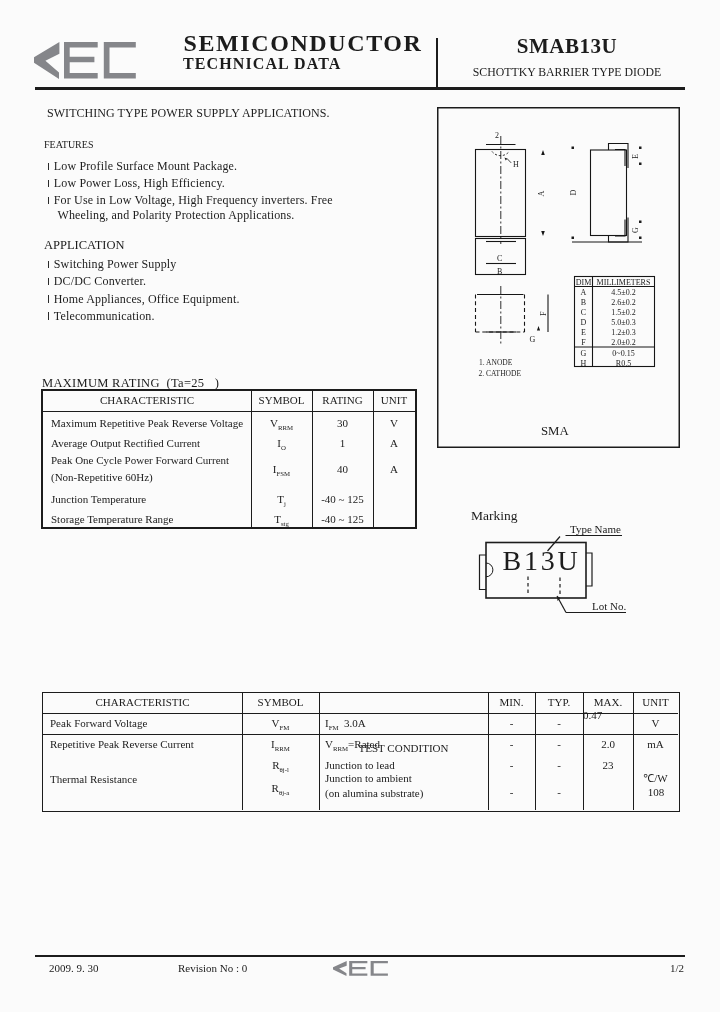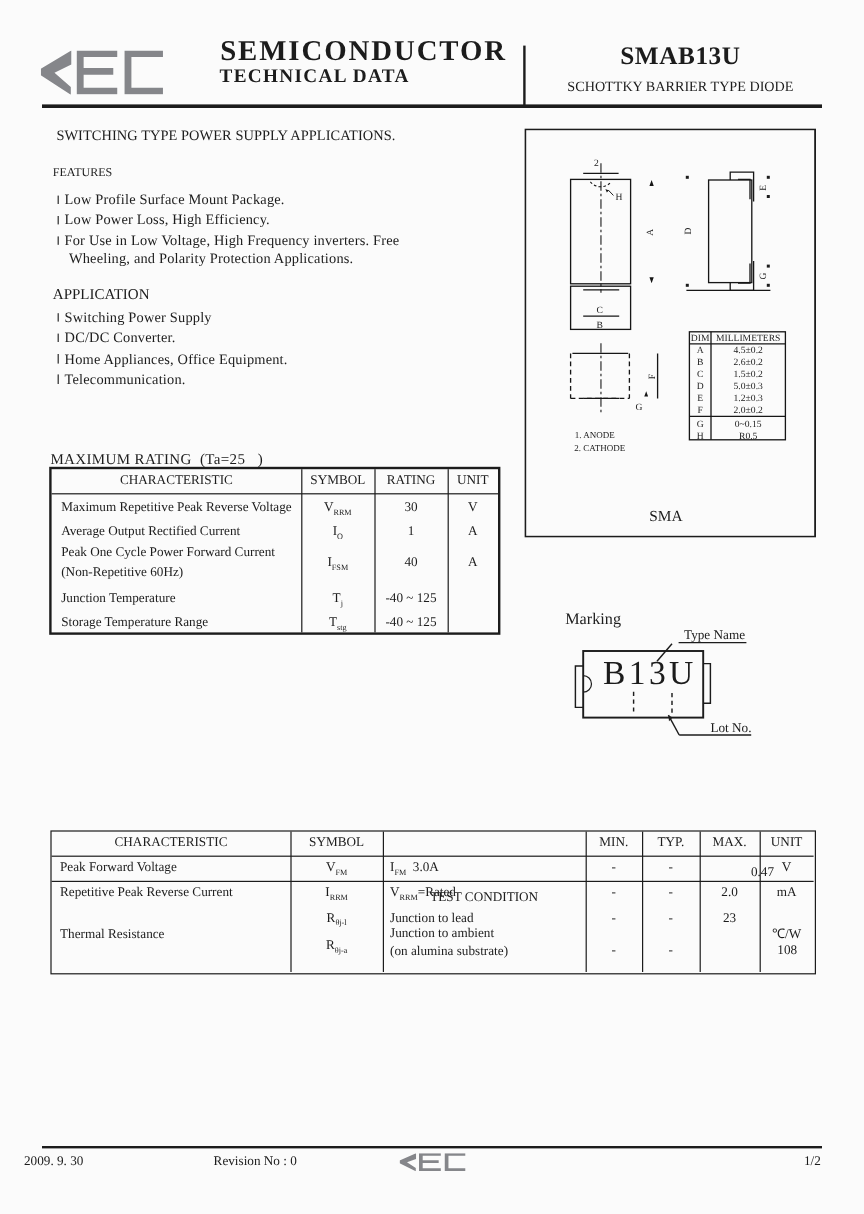--- a/index.html
+++ b/index.html
@@ -255,21 +255,21 @@
     <div class="abs" style="left:445px;top:3px;width:47px;text-align:center;">MIN.</div>
     <div class="abs" style="left:492px;top:3px;width:48px;text-align:center;">TYP.</div>
     <div class="abs" style="left:540px;top:3px;width:50px;text-align:center;">MAX.</div>
     <div class="abs" style="left:590px;top:3px;width:45px;text-align:center;">UNIT</div>
 
     <div class="abs" style="left:7px;top:24px;">Peak Forward Voltage</div>
     <div class="abs" style="left:199px;top:24px;width:77px;text-align:center;">V<sub>FM</sub></div>
     <div class="abs" style="left:282px;top:24px;">I<sub>FM</sub>&nbsp; 3.0A</div>
     <div class="abs" style="left:445px;top:24px;width:47px;text-align:center;">-</div>
     <div class="abs" style="left:492px;top:24px;width:48px;text-align:center;">-</div>
-    <div class="abs" style="left:540px;top:28px;width:50px;text-align:right;margin-left:12px;">0.47</div>
+    <div class="abs" style="left:540px;top:16px;width:50px;text-align:left;">0.47</div>
     <div class="abs" style="left:590px;top:24px;width:45px;text-align:center;">V</div>
 
     <div class="abs" style="left:7px;top:45px;">Repetitive Peak Reverse Current</div>
     <div class="abs" style="left:199px;top:45px;width:77px;text-align:center;">I<sub>RRM</sub></div>
     <div class="abs" style="left:282px;top:45px;">V<sub>RRM</sub>=Rated</div>
     <div class="abs" style="left:445px;top:45px;width:47px;text-align:center;">-</div>
     <div class="abs" style="left:492px;top:45px;width:48px;text-align:center;">-</div>
     <div class="abs" style="left:540px;top:45px;width:50px;text-align:center;">2.0</div>
     <div class="abs" style="left:590px;top:45px;width:45px;text-align:center;">mA</div>
 
@@ -284,21 +284,21 @@
     <div class="abs" style="left:282px;top:79px;">Junction to ambient</div>
     <div class="abs" style="left:282px;top:94px;">(on alumina substrate)</div>
     <div class="abs" style="left:445px;top:93px;width:47px;text-align:center;">-</div>
     <div class="abs" style="left:492px;top:93px;width:48px;text-align:center;">-</div>
     <div class="abs" style="left:540px;top:93px;width:50px;text-align:center;margin-left:48px;">108</div>
     <div class="abs" style="left:590px;top:77px;width:45px;text-align:center;">℃/W</div>
   </div>
 
   <div class="ln" style="left:35px;top:955px;width:650px;height:2px;"></div>
 
-  <div class="abs" style="left:20px;top:962px;font-size:11px;">2009. 9. 30</div>
+  <div class="abs" style="left:49px;top:962px;font-size:11px;">2009. 9. 30</div>
 
   <div class="abs" style="left:178px;top:962px;font-size:11px;">Revision No : 0</div>
 
   <svg class="abs" style="left:333px;top:961px;" width="55" height="15" viewBox="0 0 102 37" preserveAspectRatio="none">
     <g fill="#85868a">
       <polygon points="25.4,0 0,15.2 0,20.7 25,37 25,30.5 11.4,18.7 25.4,11.7"></polygon>
       <path d="M30,0 h33.7 v5.4 h-28 v9.3 h24.7 v5.6 h-24.7 v10.8 h28 v5.5 h-33.7 z"></path>
       <path d="M69.8,0 h32 v5.4 h-26.3 v25.7 h26.3 v5.5 h-32 z"></path>
     </g>
   </svg>

